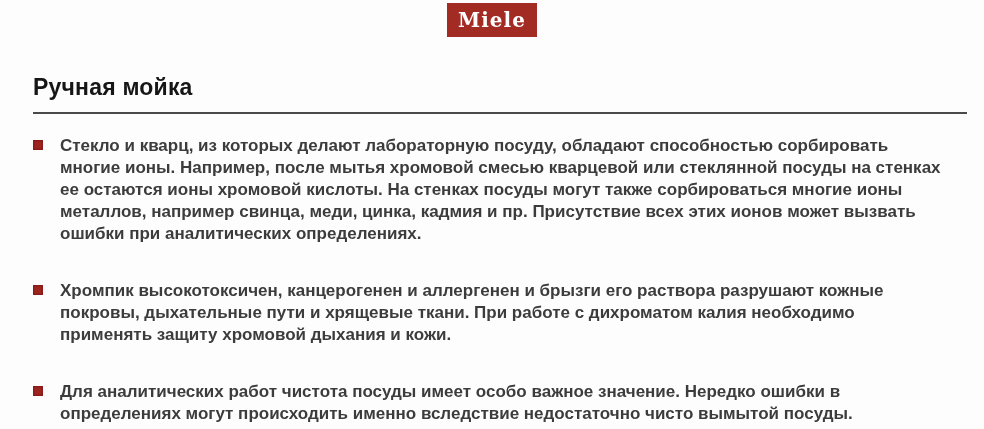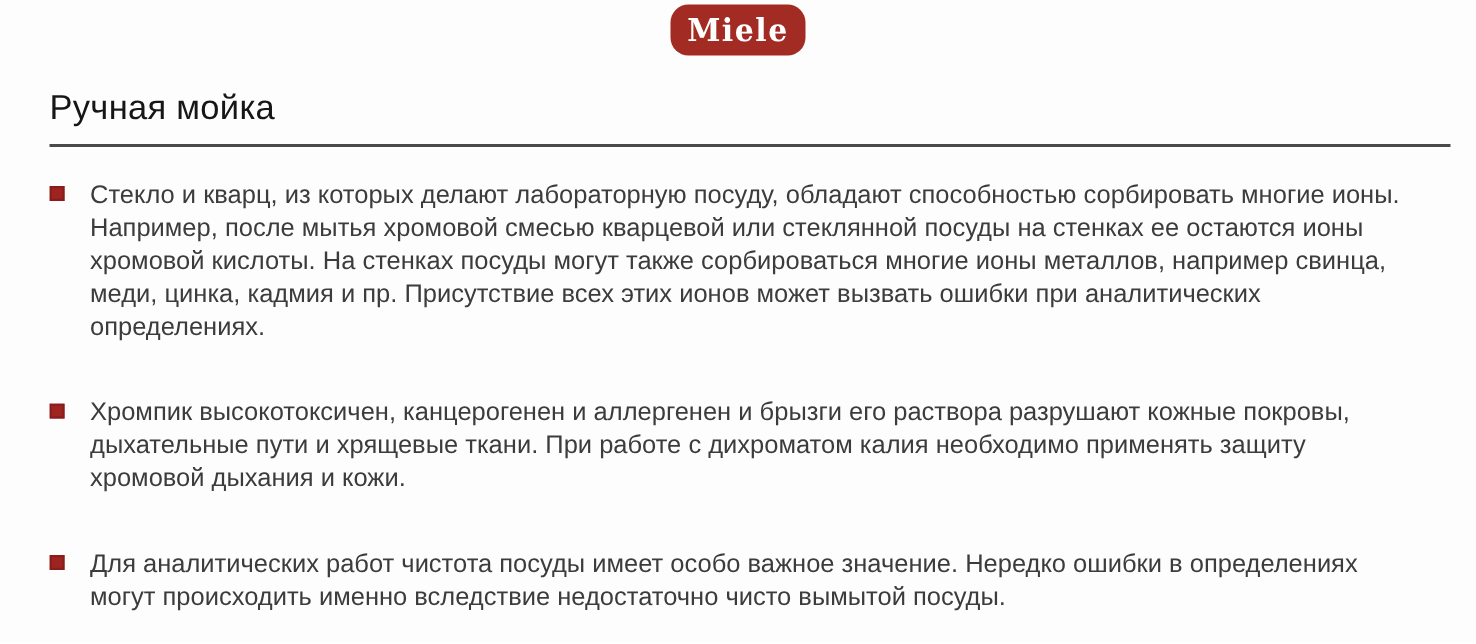--- a/index.html
+++ b/index.html
@@ -21,58 +21,58 @@
     position: absolute;
     top: 3px;
     left: 50%;
     transform: translateX(-50%);
     width: 90px;
     height: 34px;
     background: #a22b24;
     display: flex;
     align-items: center;
     justify-content: center;
-    border-radius: 12px;
   }
   .logo-text {
     font-family: "DejaVu Serif", serif;
     font-weight: bold;
     font-size: 20px;
     color: #ffffff;
     letter-spacing: 1px;
     line-height: 1;
     transform: scaleY(1.05);
   }
   
   .content {
     position: absolute;
     left: 33px;
     top: 58px;
     width: 934px;
   }
   .page-title {
-    margin: 0 0 11px 0;
+    margin: 16px 0 11px 0;
     font-size: 23px;
-    font-weight: normal;
+    font-weight: bold;
     color: #161616;
     letter-spacing: 0.2px;
     line-height: 27px;
   }
   .title-rule {
     height: 2px;
     width: 100%;
     background: #4a4a4a;
     border: none;
     margin: 0;
   }
   
   ul.bullet-list {
     list-style: none;
     margin: 21px 0 0 0;
     padding: 0;
+    font-weight: bold;
   }
   ul.bullet-list li {
     position: relative;
     padding-left: 27px;
     max-width: 884px;
     font-size: 17px;
     line-height: 22px;
     color: #3c3c3c;
     margin: 0 0 35px 0;
   }

